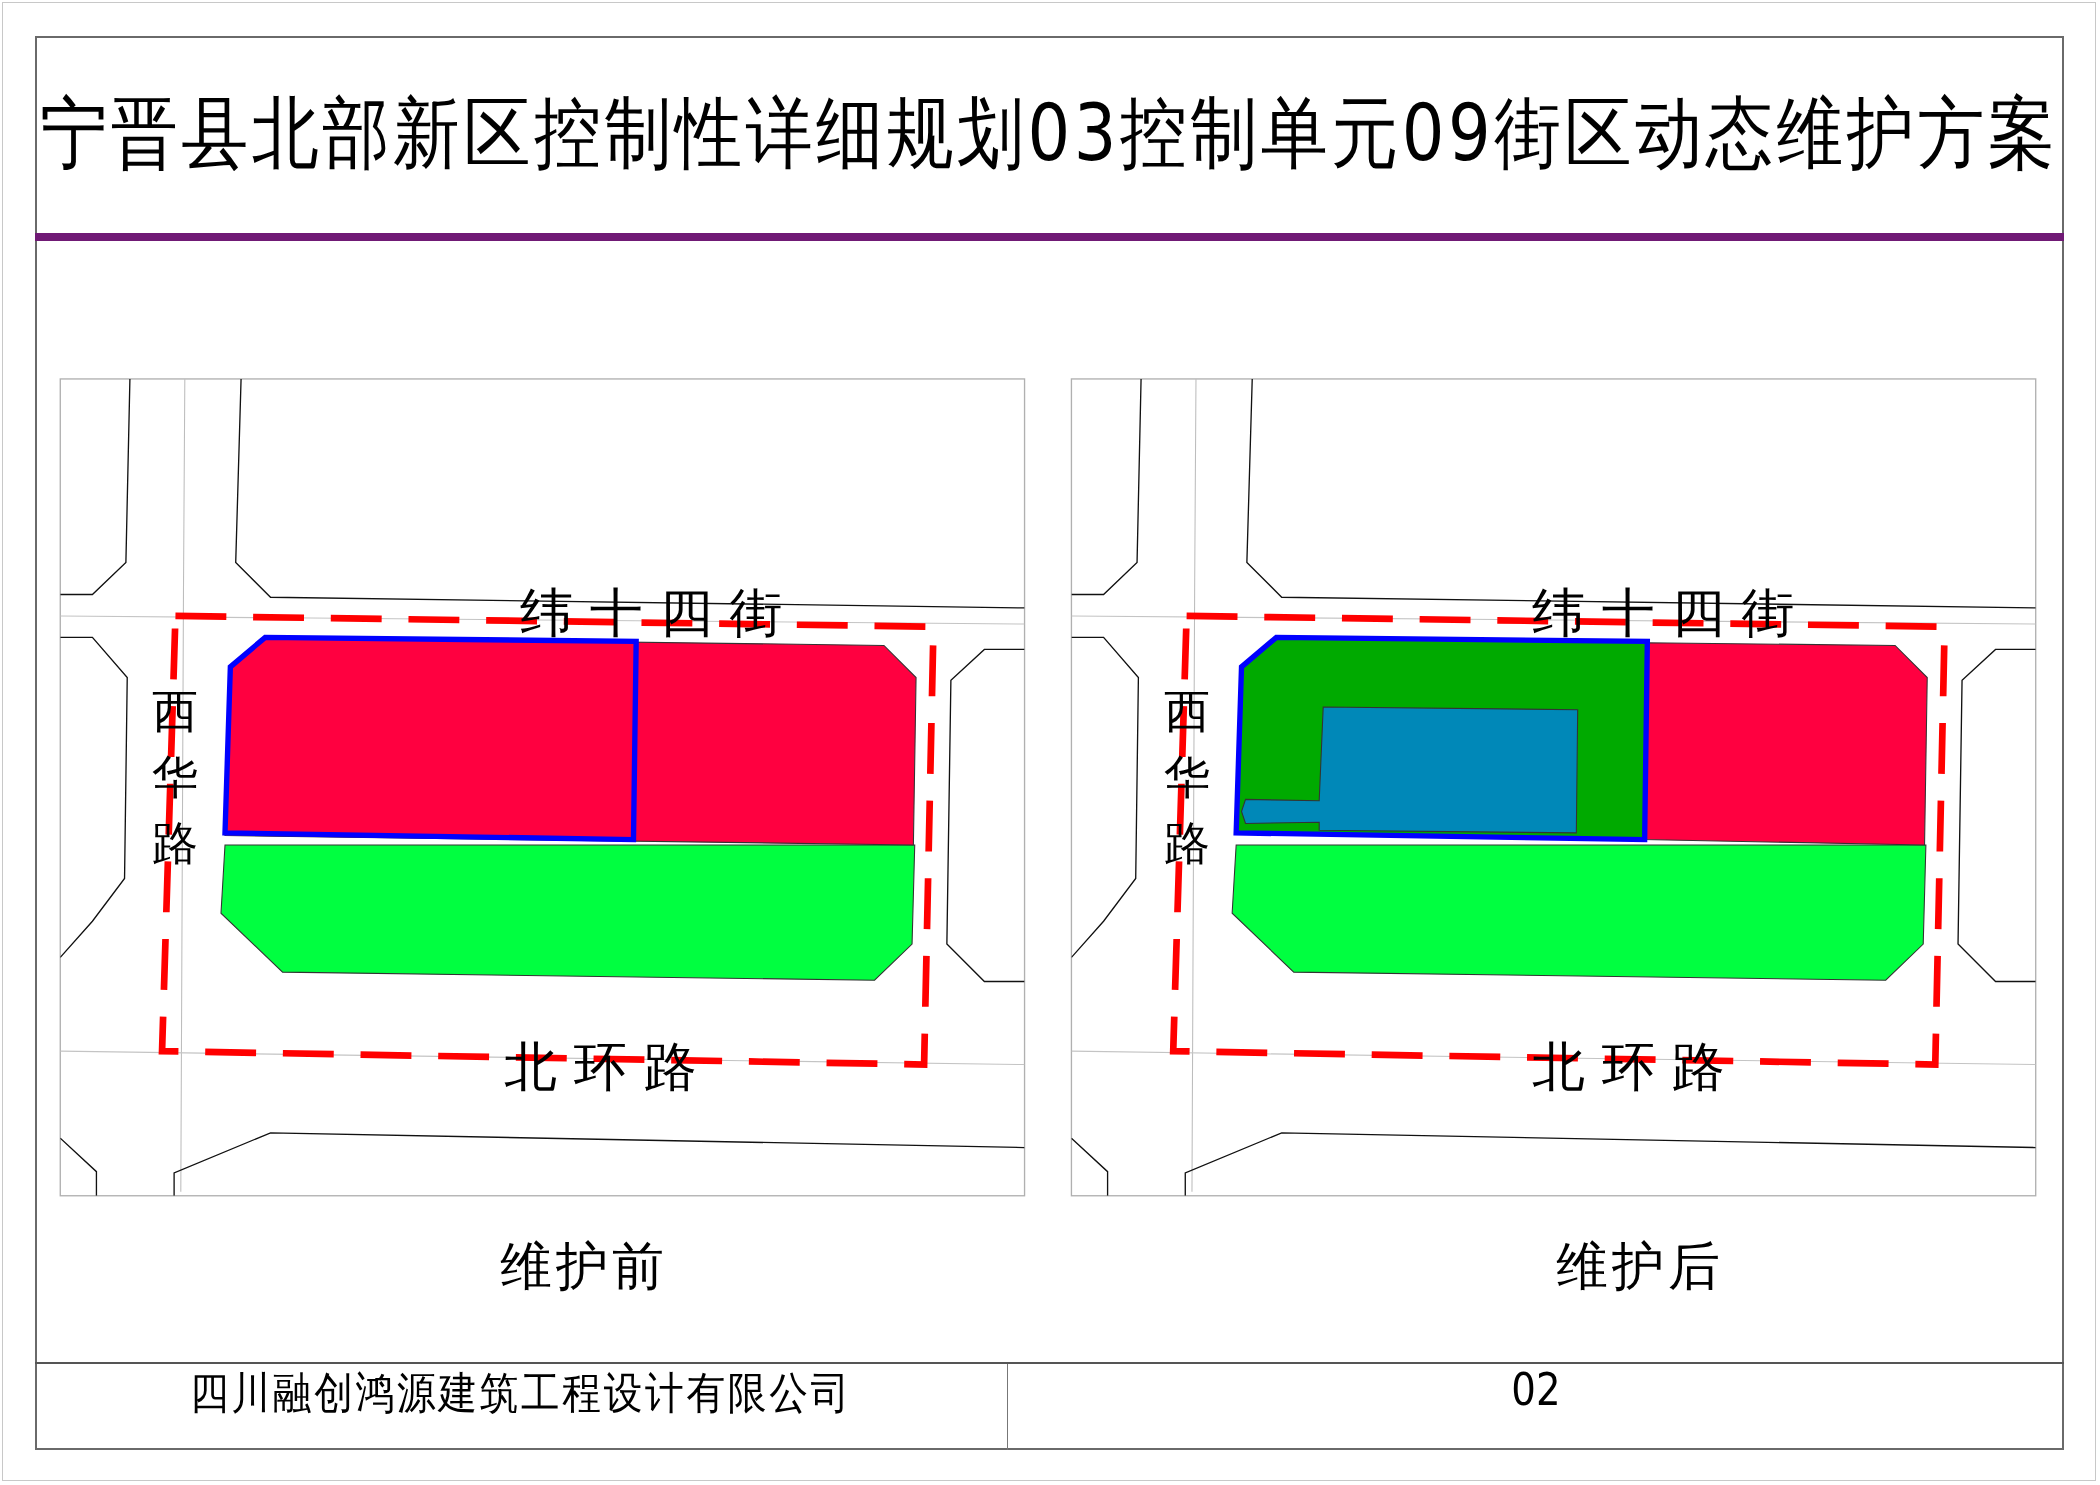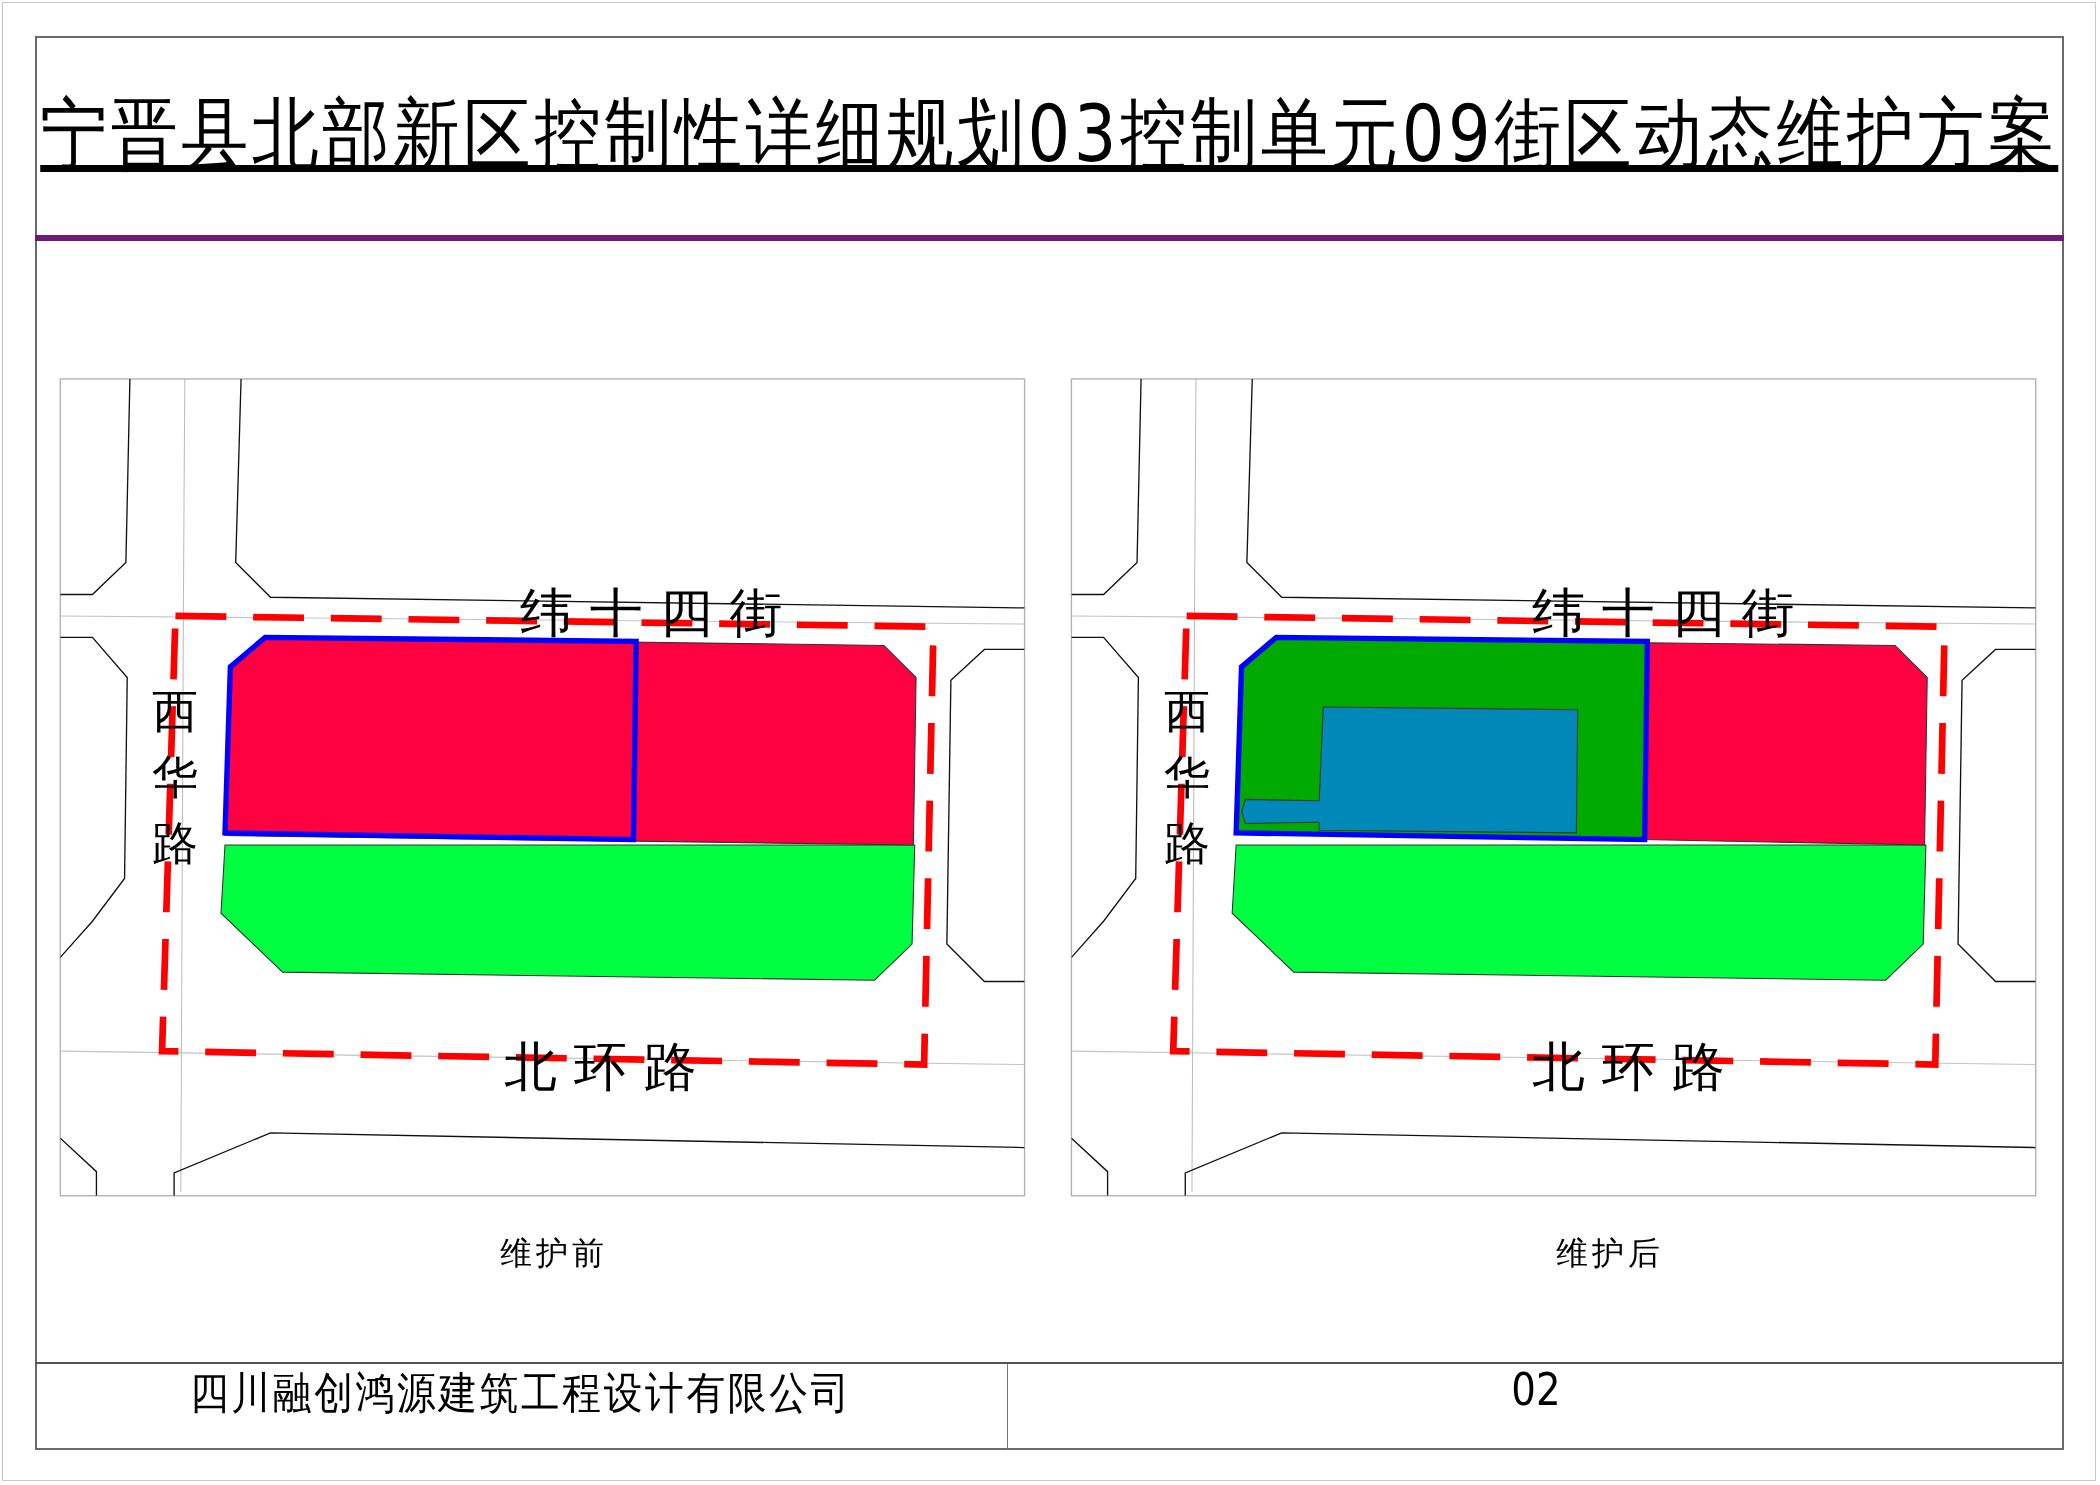--- a/index.html
+++ b/index.html
@@ -1,24 +1,24 @@
 <!DOCTYPE html>
 <html><head>
 <meta charset="utf-8">
 <style>
   html, body { margin:0; padding:0; background:#ffffff; }
   body { width:2100px; height:1485px; position:relative; overflow:hidden; font-family:"DejaVu Sans", sans-serif; color:#000; }
   .frame-outer { position:absolute; left:2px; top:2px; width:2094px; height:1479px; border:1px solid #c8c8c8; box-sizing:border-box; }
   .sheet { position:absolute; left:35px; top:36px; width:2029px; height:1414px; border:2px solid #6a6a6a; box-sizing:border-box; }
-  .title-bar { position:absolute; left:35px; top:36px; width:2029px; height:205px; border-bottom:6px solid #701a75; box-sizing:border-box; display:flex; align-items:center; justify-content:center;text-decoration:underline; }
+  .title-bar { position:absolute; left:35px; top:36px; width:2029px; height:205px; border-bottom:8px solid #701a75; box-sizing:border-box; display:flex; align-items:center; justify-content:center; }
   .title-text { font-size:78px; letter-spacing:4px; transform:scaleX(0.86); white-space:nowrap; font-weight:normal; }
   svg.maps { position:absolute; left:0; top:0; width:2100px; height:1485px; }
   .map-label { position:absolute; font-size:53px; white-space:nowrap; }
   .vlabel { position:absolute; font-size:46px; width:50px; line-height:66px; text-align:center; }
-  .caption { position:absolute; font-size:32px; letter-spacing:4px; white-space:nowrap; }
+  .caption { position:absolute; font-size:52px; letter-spacing:4px; white-space:nowrap; }
   .footer { position:absolute; left:35px; top:1362px; width:2029px; height:88px; border-top:2px solid #555; box-sizing:border-box; display:flex; }
   .footer-cell { height:100%; display:flex; align-items:flex-start; justify-content:center; box-sizing:border-box; }
   .fc1 { width:973px; border-right:1px solid #777; font-size:44px; letter-spacing:3px; }
   .fc2 { width:868px; border-right:1px solid #777; font-size:44px; letter-spacing:6px; }
   .fc3 { flex:1; font-size:44px; }
   .squeeze { display:inline-block; transform:scaleX(0.88); }
 </style>
 </head>
 <body>
 

